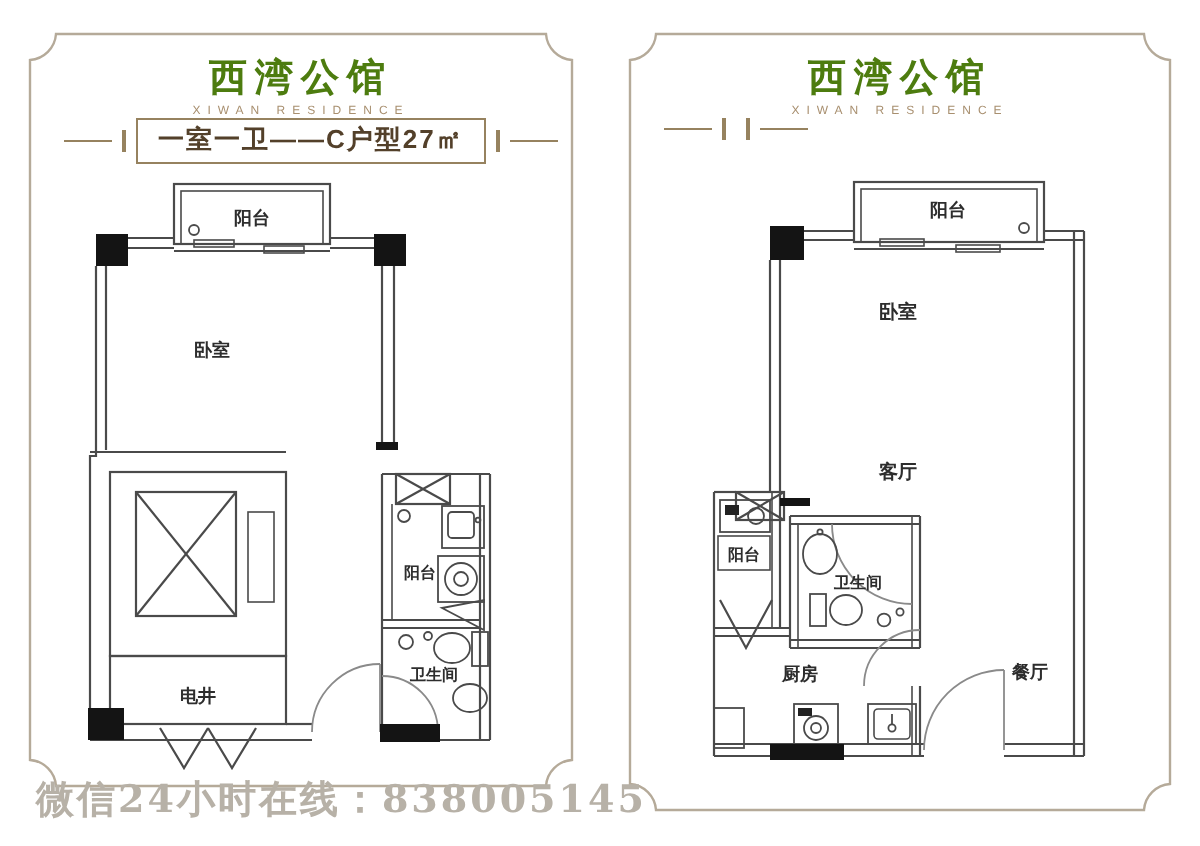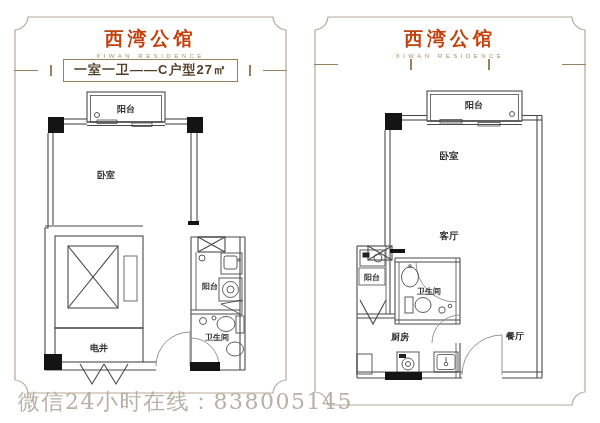--- a/index.html
+++ b/index.html
@@ -3,33 +3,33 @@
 <meta charset="utf-8">
 <style>
   html,body{margin:0;padding:0;background:#ffffff;}
   .stage{position:relative;width:600px;height:423px;background:#ffffff;overflow:hidden;
          font-family:"Liberation Sans","DejaVu Sans",sans-serif;}
   .card{position:absolute;}
   .card-left{left:14px;top:16px;width:273px;height:378px;}
   .card-right{left:314px;top:16px;width:272px;height:390px;}
   .frame-svg{position:absolute;left:0;top:0;width:100%;height:100%;}
   .brand{position:absolute;left:0;top:10px;width:100%;text-align:center;}
-  .brand-name{font-size:19px;letter-spacing:4px;color:#c2410c;font-weight:600;font-family:Liberation Serif, serif;}
+  .brand-name{font-size:19px;letter-spacing:4px;color:#4d7c0f;font-weight:600;font-family:Liberation Serif, serif;}
   .brand-sub{margin-top:1px;font-size:6px;letter-spacing:3.5px;color:#a88f6f;}
-  .title-row{position:absolute;left:0;top:43px;width:100%;display:flex;align-items:center;justify-content:space-between;}
+  .title-row{position:absolute;left:0;top:43px;width:100%;display:flex;align-items:center;justify-content:flex-start;padding-left:18px;}
   .tline{display:inline-block;width:24px;height:1px;background:#96825f;}
   .ttick{display:inline-block;width:2px;height:11px;background:#96825f;margin:0 5px;}
   .tbox{display:inline-block;border:1px solid #96825f;padding:1px 10px 2px 10px;
         font-size:13px;font-weight:bold;color:#53402a;letter-spacing:1px;white-space:nowrap;}
   .plan-svg{position:absolute;}
   .plan-left{left:26px;top:72px;width:220px;height:310px;}
   .plan-right{left:38px;top:70px;width:220px;height:322px;}
   .watermark{position:absolute;left:18px;top:387px;z-index:5;
              font-family:"DejaVu Serif","Liberation Serif",serif;
-             font-size:22px;letter-spacing:1.5px;color:#b7b1a7;}
+             font-size:19px;letter-spacing:1.5px;color:#b7b1a7;font-weight:bold;}
   text{font-family:"Liberation Sans","DejaVu Sans",sans-serif;font-weight:600;fill:#2d2d2d;}
 </style>
 </head>
 <body>
 
 <div class="stage">
 
   <section class="card card-left">
     <svg class="frame-svg" viewBox="0 0 273 378">
       <path d="M 14 1 H 259 A 14 14 0 0 0 272 14 V 364 A 14 14 0 0 0 259 377 H 14 A 14 14 0 0 0 1 364 V 14 A 14 14 0 0 0 14 1 Z" fill="none" stroke="#b5aa99" stroke-width="1.2"></path>

